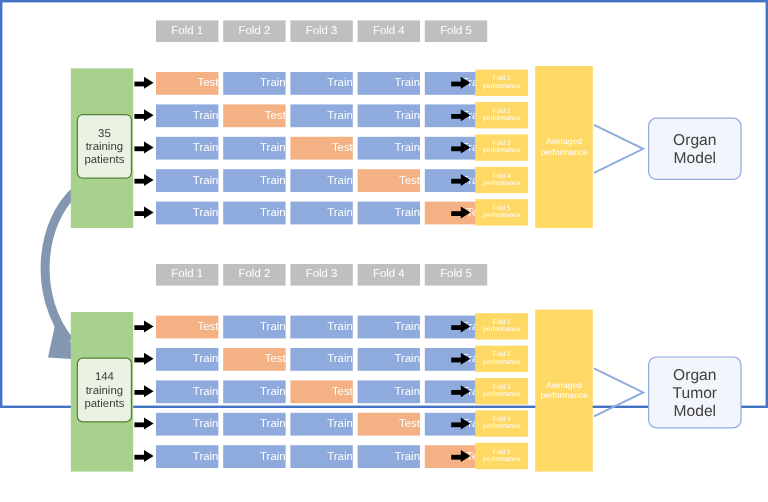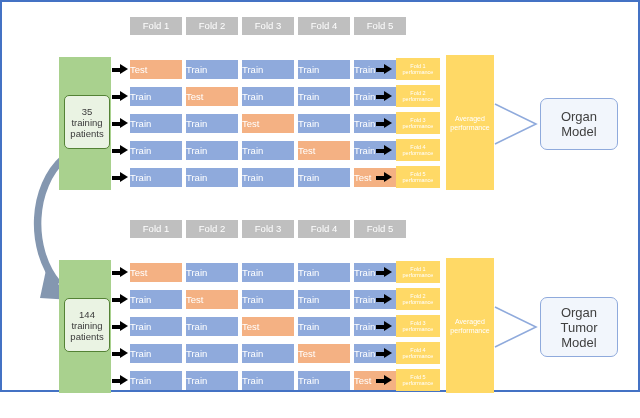--- a/index.html
+++ b/index.html
@@ -1,35 +1,35 @@
 <!DOCTYPE html>
 <html><head>
 <meta charset="utf-8">
 <style>
   html,body{margin:0;padding:0;background:#ffffff;}
   body{width:640px;height:418px;font-family:"Liberation Sans",sans-serif;overflow:hidden;}
 
-  #canvas{position:relative;width:640px;height:392px;box-sizing:border-box;
+  #canvas{position:relative;width:640px;height:340px;box-sizing:border-box;
           border:2px solid #4472C4;background:#ffffff;}
 
   .sect{position:absolute;left:0;top:0;width:640px;height:200px;}
 
   
   .fold-hdr{position:absolute;background:#BFBFBF;color:#ffffff;
             font-size:9.5px;line-height:18px;text-align:center;height:18px;}
 
   
   .green-panel{position:absolute;background:#A9D18E;}
   .patients-box{position:absolute;background:#EAF3E3;border:1.4px solid #548235;
                 border-radius:5px;color:#3a3a3a;font-size:9.5px;line-height:11px;
                 display:flex;align-items:center;justify-content:center;text-align:center;}
   .patients-box span{display:block;white-space:pre-line;}
 
   
-  .cell{position:absolute;height:19px;line-height:19px;text-align:left;
+  .cell{position:absolute;height:19px;line-height:19px;text-align:right;
         color:#ffffff;font-size:9.5px;}
   .cell.train{background:#8FAADC;}
   .cell.test{background:#F4B183;}
 
   
   .barrow{position:absolute;width:16px;height:11px;}
   .barrow i{position:absolute;left:0;top:3.5px;width:9px;height:4px;background:#000;}
   .barrow b{position:absolute;left:8px;top:0;width:0;height:0;
             border-top:5.5px solid transparent;border-bottom:5.5px solid transparent;
             border-left:8px solid #000;}

